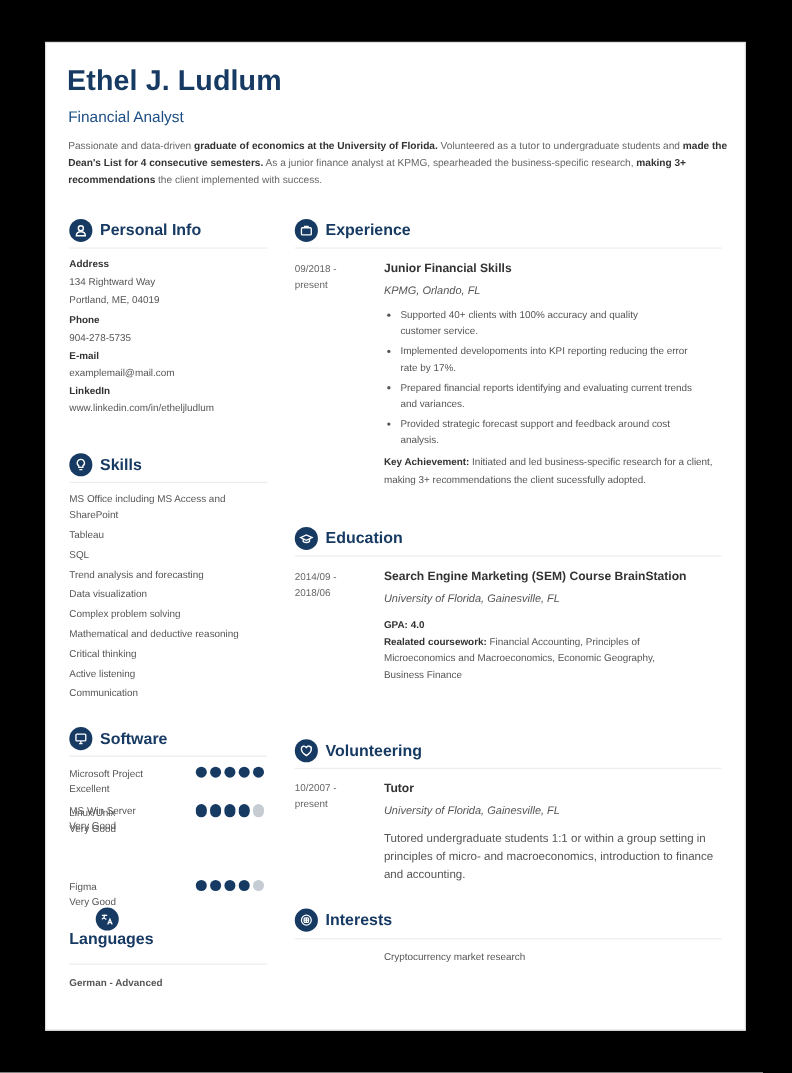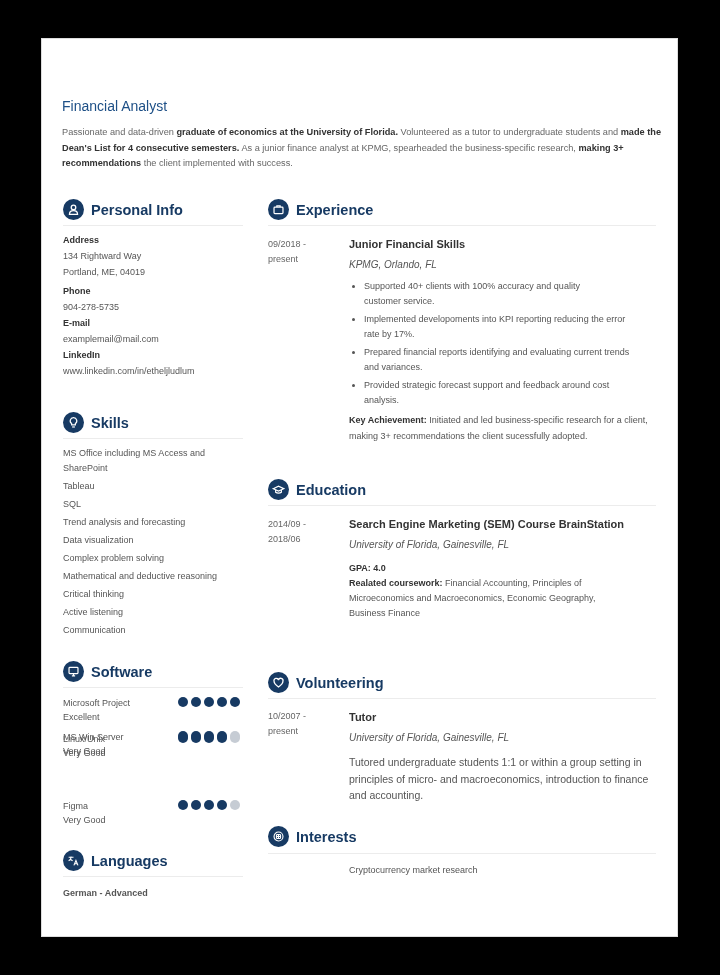--- a/index.html
+++ b/index.html
@@ -63,20 +63,21 @@
   .edu-body { font-size: 9px; color: #555; line-height: 15px; margin-top: 11px; }
   .edu-body b { color: #333; }
   .vol-body { font-size: 10.5px; color: #555; line-height: 16.5px; margin-top: 11px; }
   .interest { position: absolute; left: 308px; top: 827px; font-size: 9px; color: #555; }
 </style>
 </head>
 <body>
 
 <div class="page">
 
+  <div class="name">Ethel J. Ludlum</div>
   <div class="title">Financial Analyst</div>
   <div class="summary">
     <span>Passionate and data-driven </span><b>graduate of economics at the University of Florida.</b><span> Volunteered as a tutor to undergraduate students and </span><b>made the Dean's List for 4 consecutive semesters.</b><span> As a junior finance analyst at KPMG, spearheaded the business-specific research, </span><b>making 3+ recommendations</b><span> the client implemented with success.</span>
   </div>
 
   <div class="sec-head" style="left:22px; top:161px;">
     <div class="sec-icon">
       <svg viewBox="0 0 16 16" fill="none" stroke="#fff" stroke-width="1.6">
           <circle cx="8" cy="5.5" r="2.8"></circle>
           <path d="M3 14c0-3 2.2-4.5 5-4.5s5 1.5 5 4.5z"></path>
@@ -169,21 +170,21 @@
     <div class="sw-level">Very Good</div>
     <div class="dots">
       <span class="dot"></span>
         <span class="dot"></span>
         <span class="dot"></span>
         <span class="dot"></span>
         <span class="dot off"></span>
     </div>
   </div>
 
-  <div class="sec-head" style="left:22px; top:812px;">
+  <div class="sec-head" style="left:22px; top:787px;flex-direction:column;">
     <div class="sec-icon">
       <svg viewBox="0 0 16 16" fill="none" stroke="#fff" stroke-width="1.4">
           <path d="M2 4h6M5 3v1c0 2-1.5 3.5-3 4.3M4 6c.8 1.2 2 2 3 2.3"></path>
           <path d="M8.5 14l2.5-6 2.5 6M9.5 12h3"></path>
         </svg>
     </div>
     <span class="sec-title">Languages</span>
   </div>
   <div class="divider" style="left:22px; top:838px; width:180px;"></div>
   <div class="left-col" style="top:847px;font-weight:bold;">

